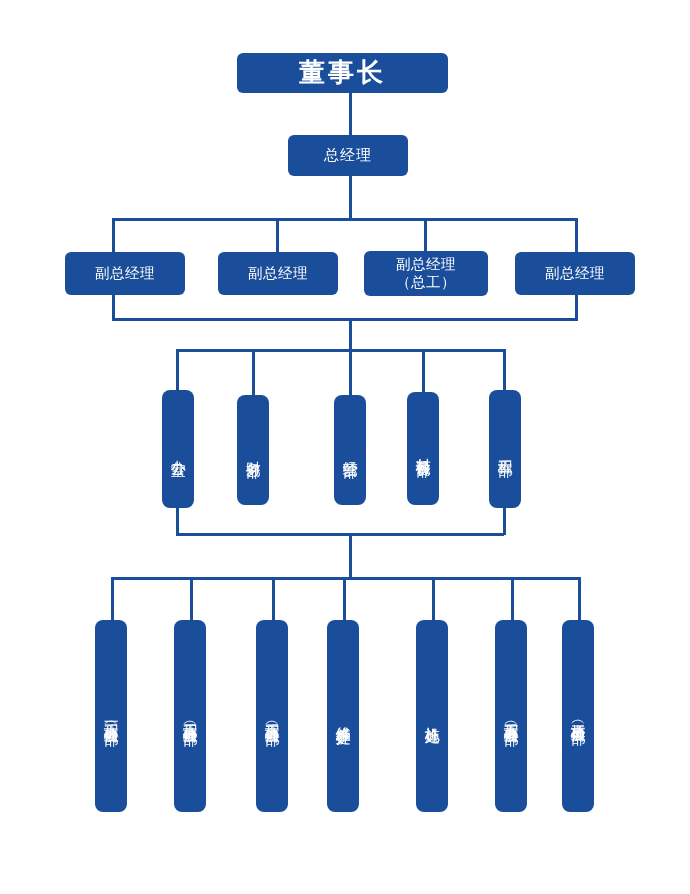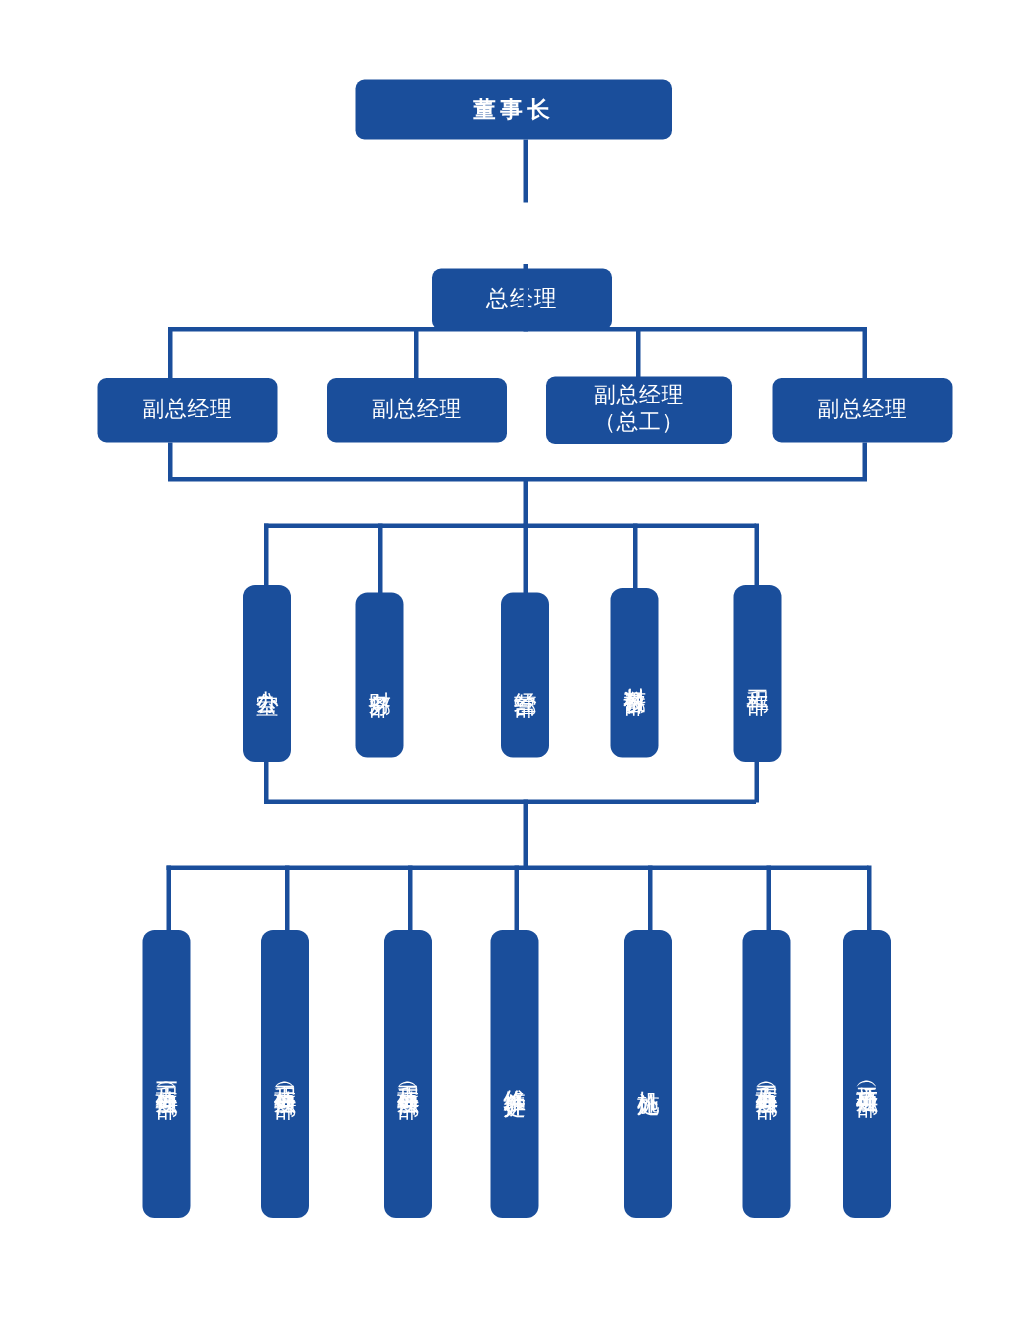--- a/index.html
+++ b/index.html
@@ -28,28 +28,27 @@
     line-height: 1.22;
   }
   .node.vertical {
     writing-mode: vertical-rl;
     text-orientation: upright;
     letter-spacing: 1px;
     border-radius: 8px;
     padding: 6px 0;
   }
   .node-title {
-    font-size: 15px;
+    font-size: 26px;
     font-weight: bold;
     letter-spacing: 3px;
   }
   .node-l2 {
     font-size: 15px;
     letter-spacing: 1px;
-    margin-top: 44px;
   }
   .node-l3 {
     font-size: 14.5px;
     letter-spacing: 0.5px;
   }
   .node-dept {
     font-size: 15px;
   }
   .node-unit {
     font-size: 15px;

